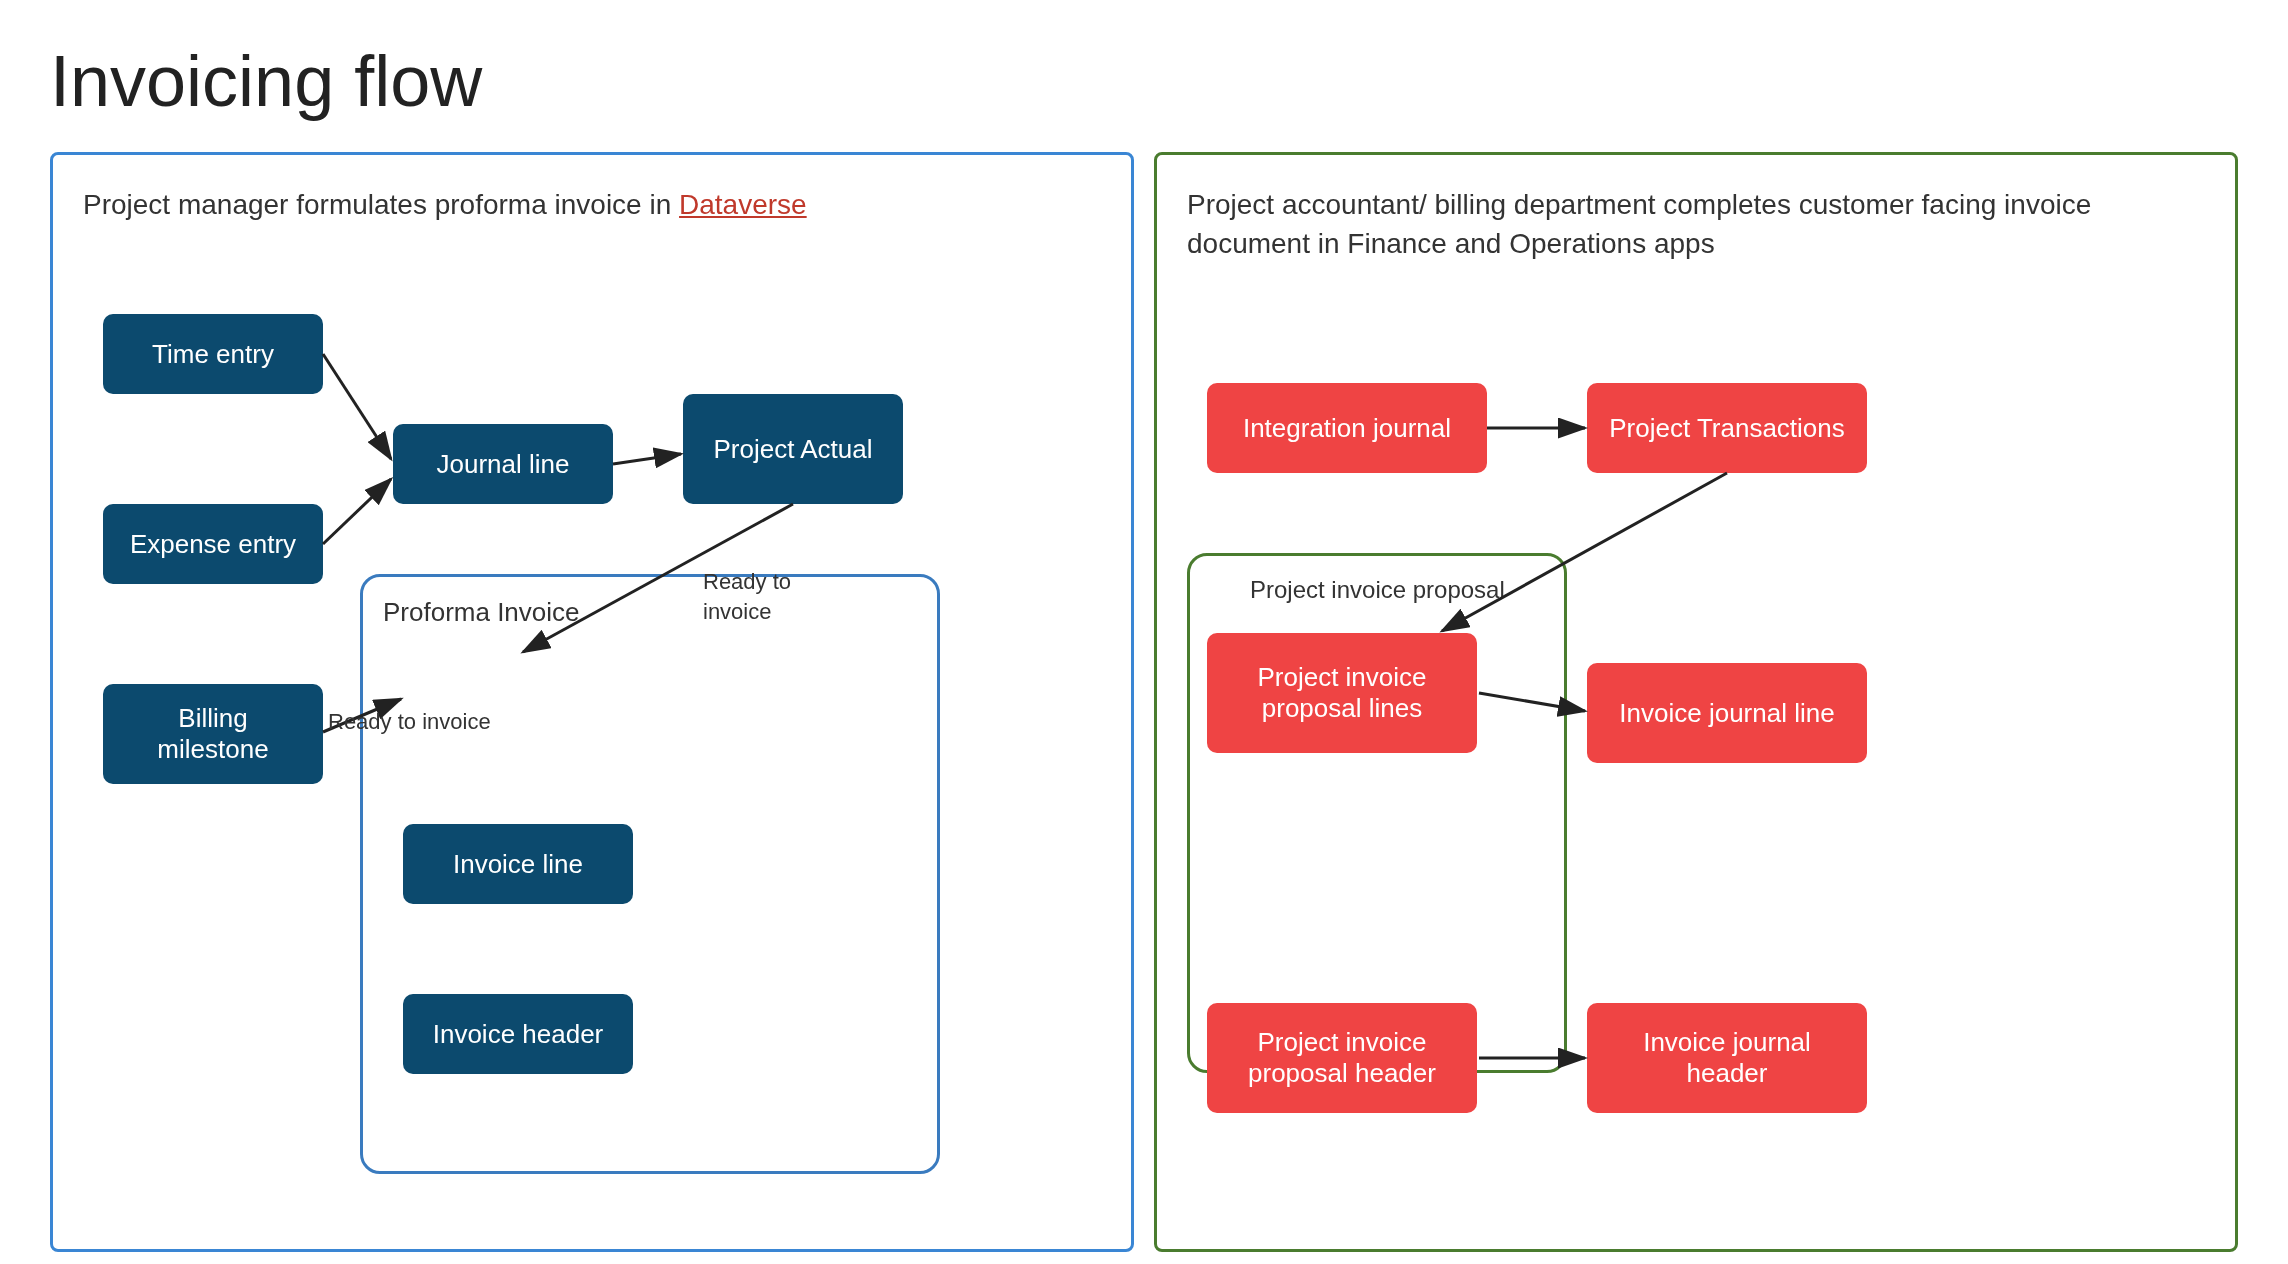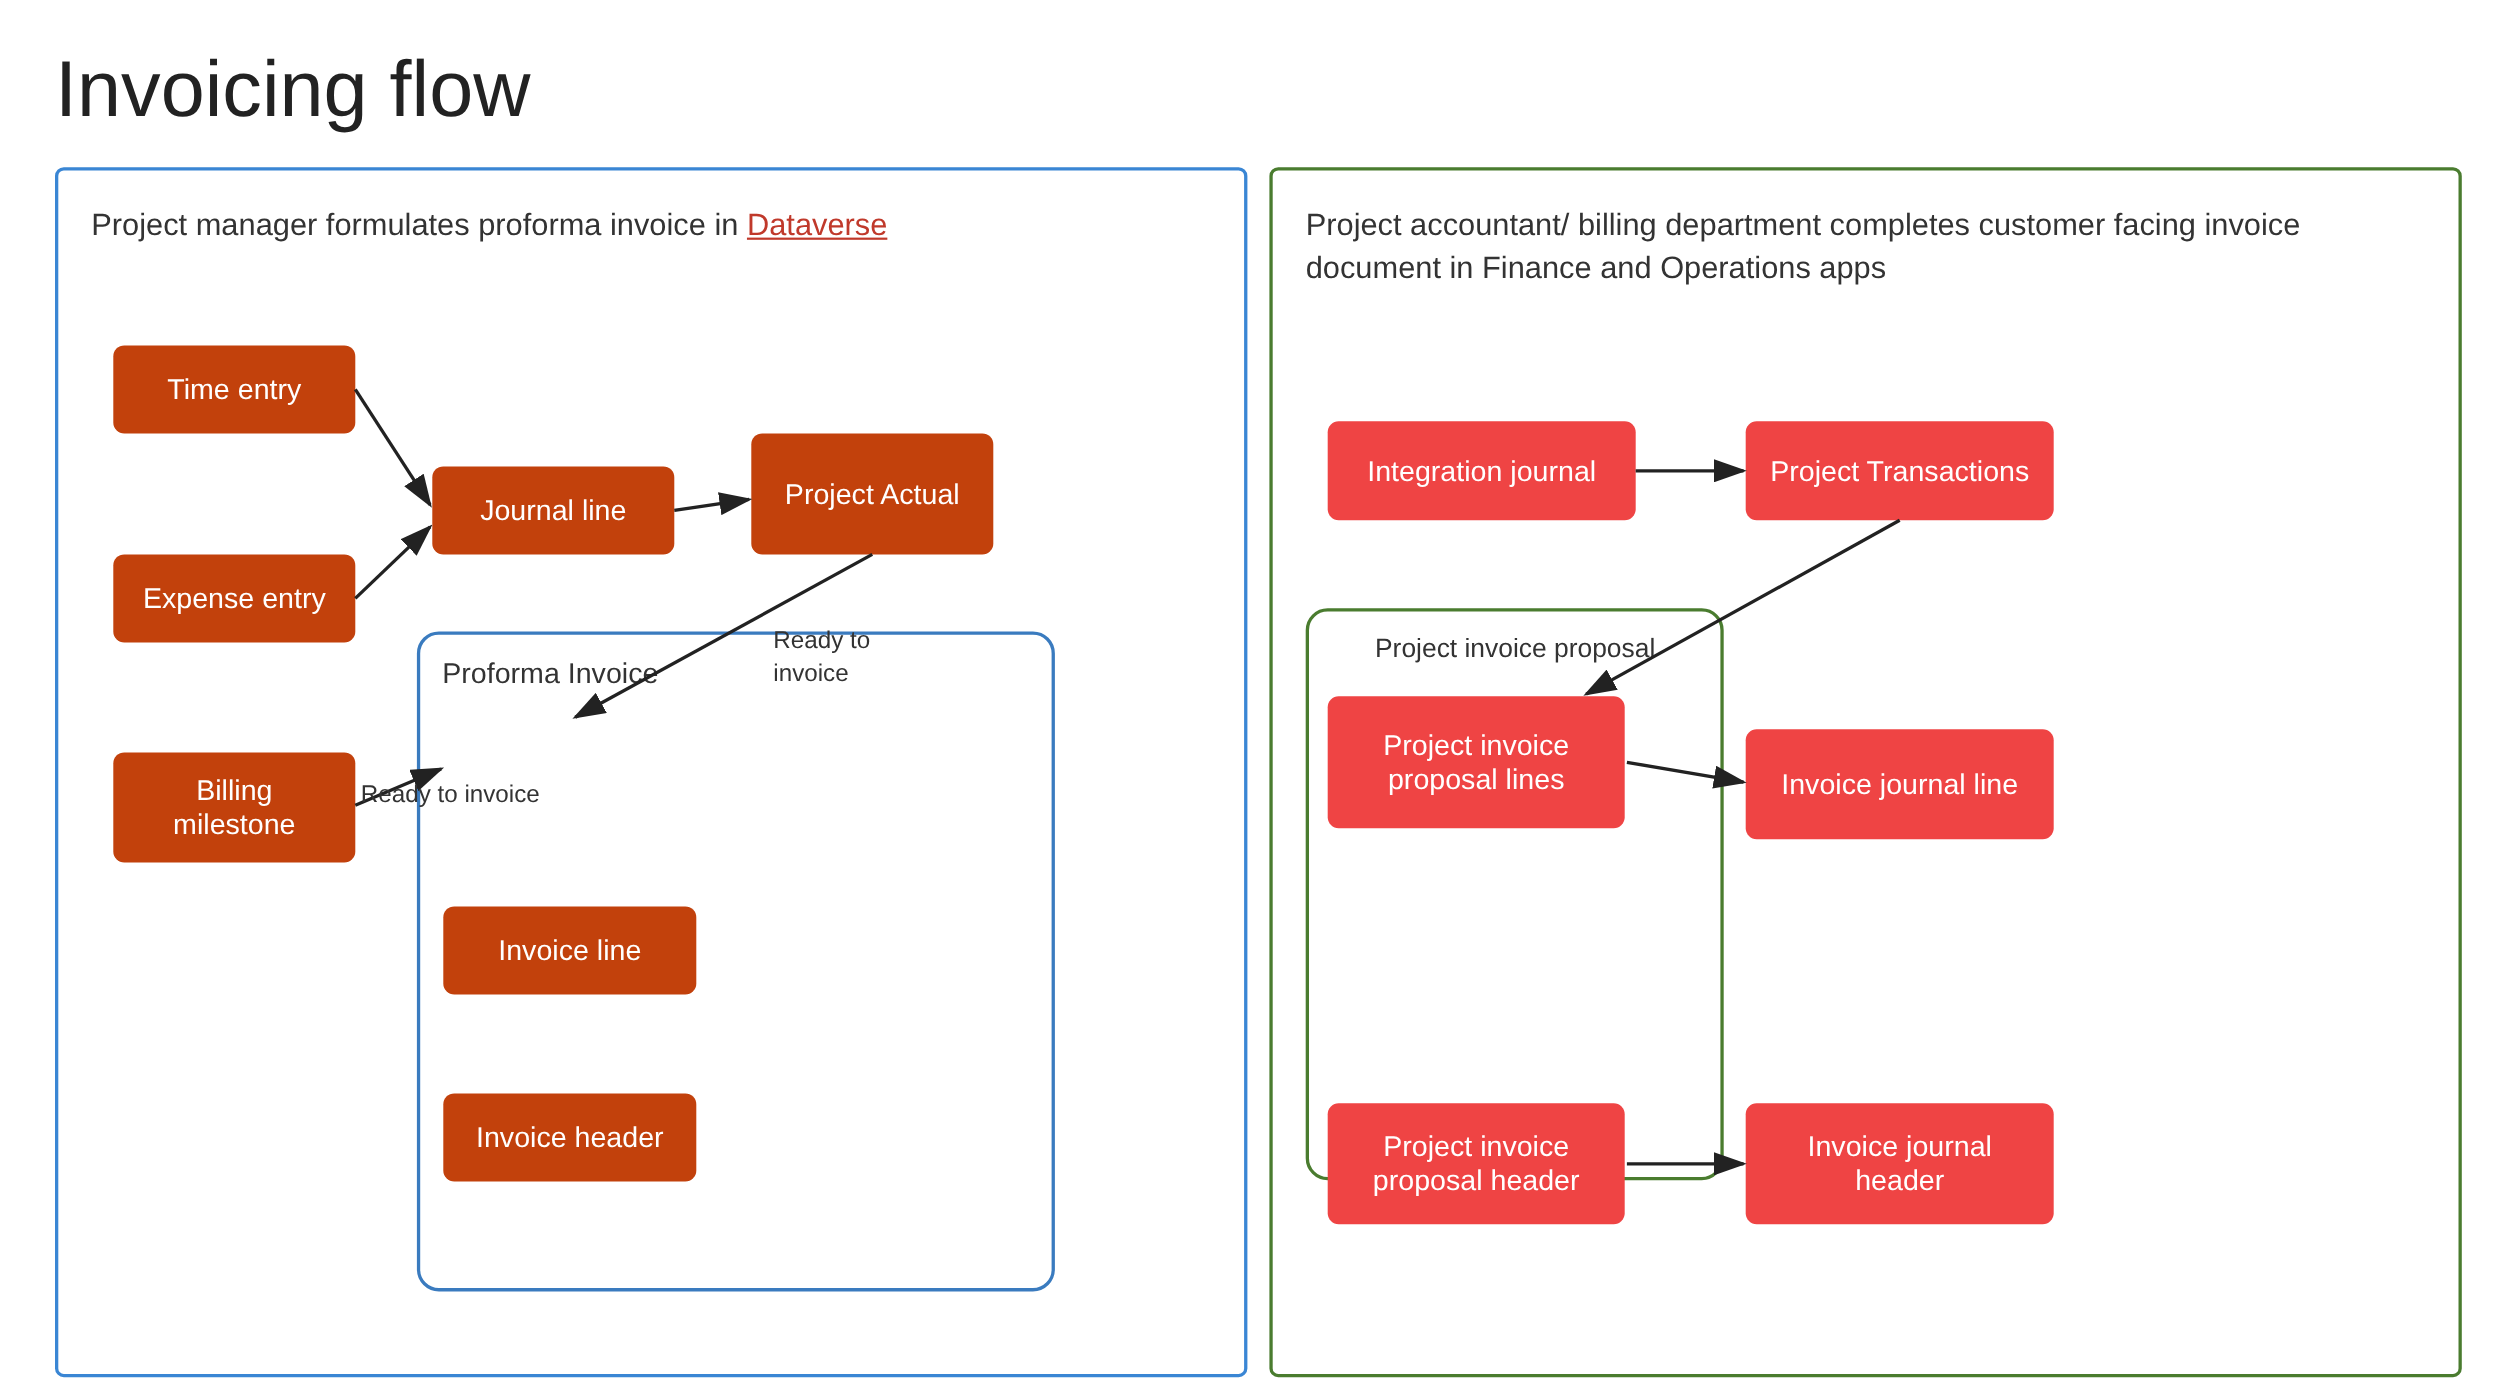--- a/index.html
+++ b/index.html
@@ -39,21 +39,21 @@
     .panel-title {
       font-size: 28px;
       color: #333;
       margin-bottom: 40px;
       line-height: 1.4;
     }
     .panel-title a {
       color: #c0392b;
     }
     .blue-box {
-      background: #c2410c;
+      background: #0c4a6e;
       color: #fff;
       border-radius: 10px;
       padding: 18px 20px;
       font-size: 26px;
       font-weight: 500;
       text-align: center;
       display: flex;
       align-items: center;
       justify-content: center;
     }
@@ -79,21 +79,21 @@
     .time-entry { position: absolute; top: 50px; left: 20px; width: 220px; height: 80px; }
     .expense-entry { position: absolute; top: 240px; left: 20px; width: 220px; height: 80px; }
     .billing-milestone { position: absolute; top: 420px; left: 20px; width: 220px; height: 100px; }
     .journal-line { position: absolute; top: 160px; left: 310px; width: 220px; height: 80px; }
     .project-actual { position: absolute; top: 130px; left: 600px; width: 220px; height: 110px; }
 
     
     .proforma-box {
       position: absolute;
       top: 310px;
-      left: 296px;
+      left: 277px;
       width: 580px;
       height: 600px;
       border: 3px solid #3a7bbf;
       border-radius: 20px;
       padding: 20px;
     }
     .proforma-label {
       font-size: 26px;
       color: #333;
       margin-bottom: 20px;

